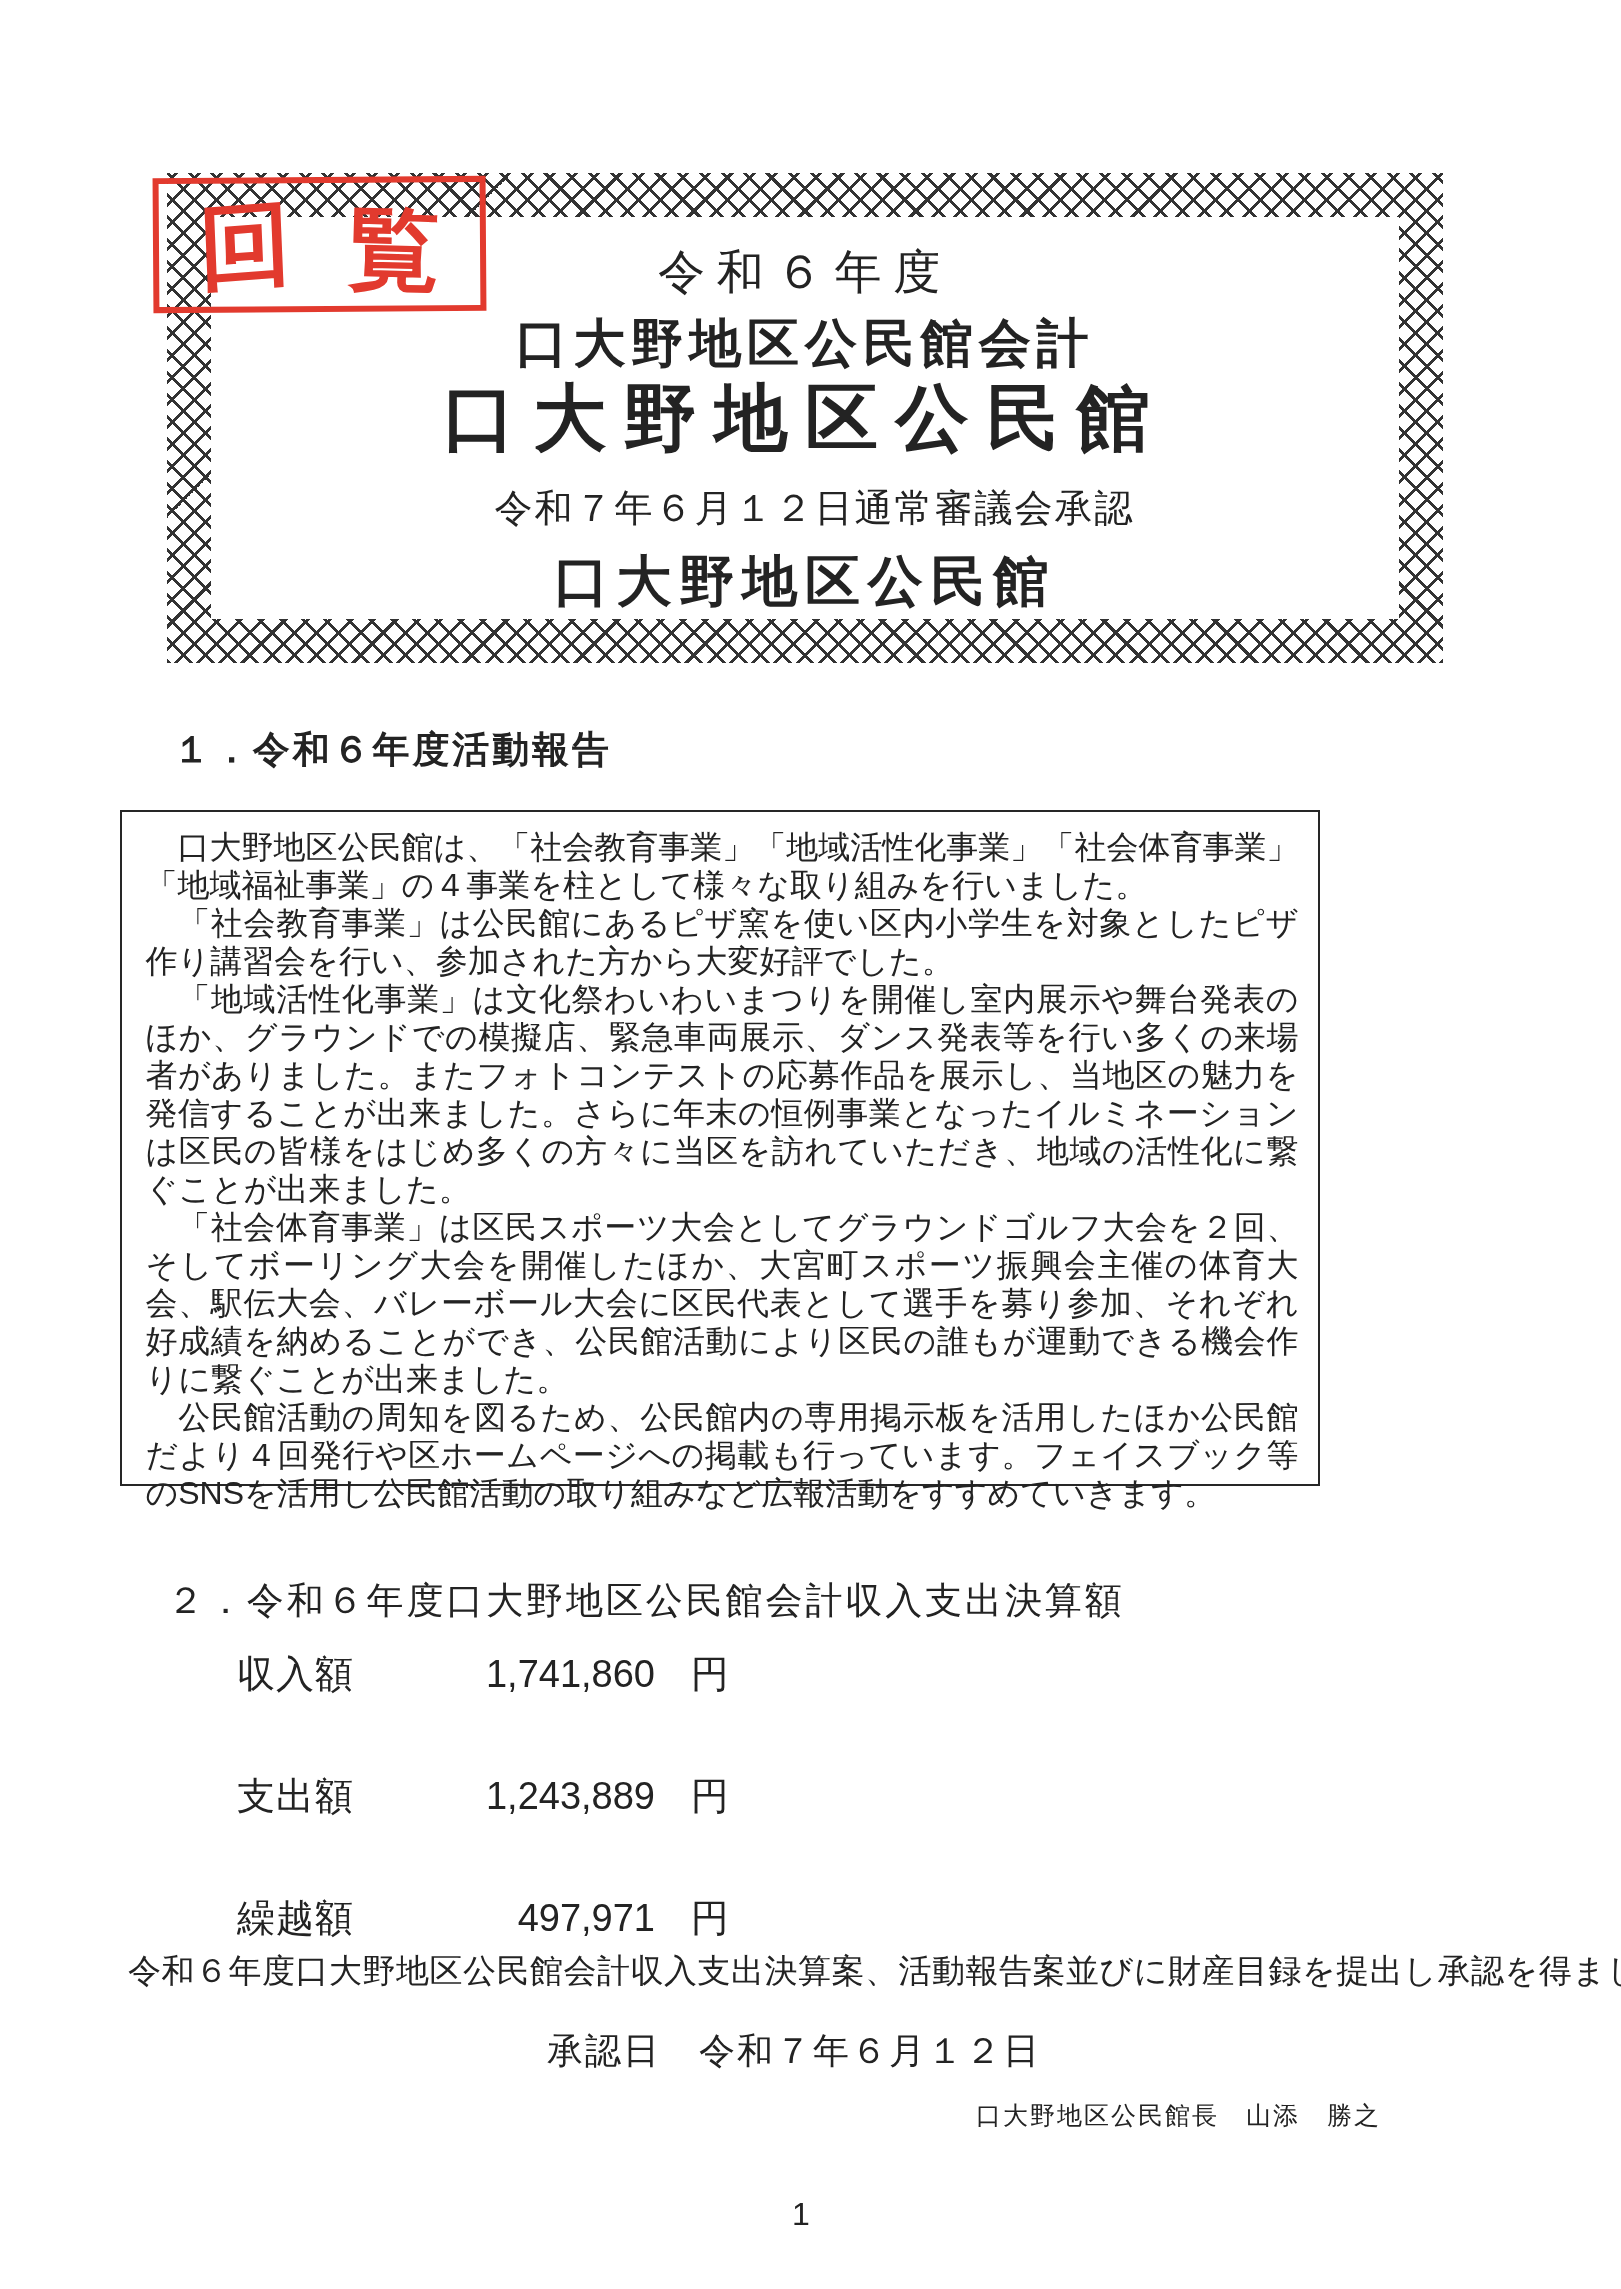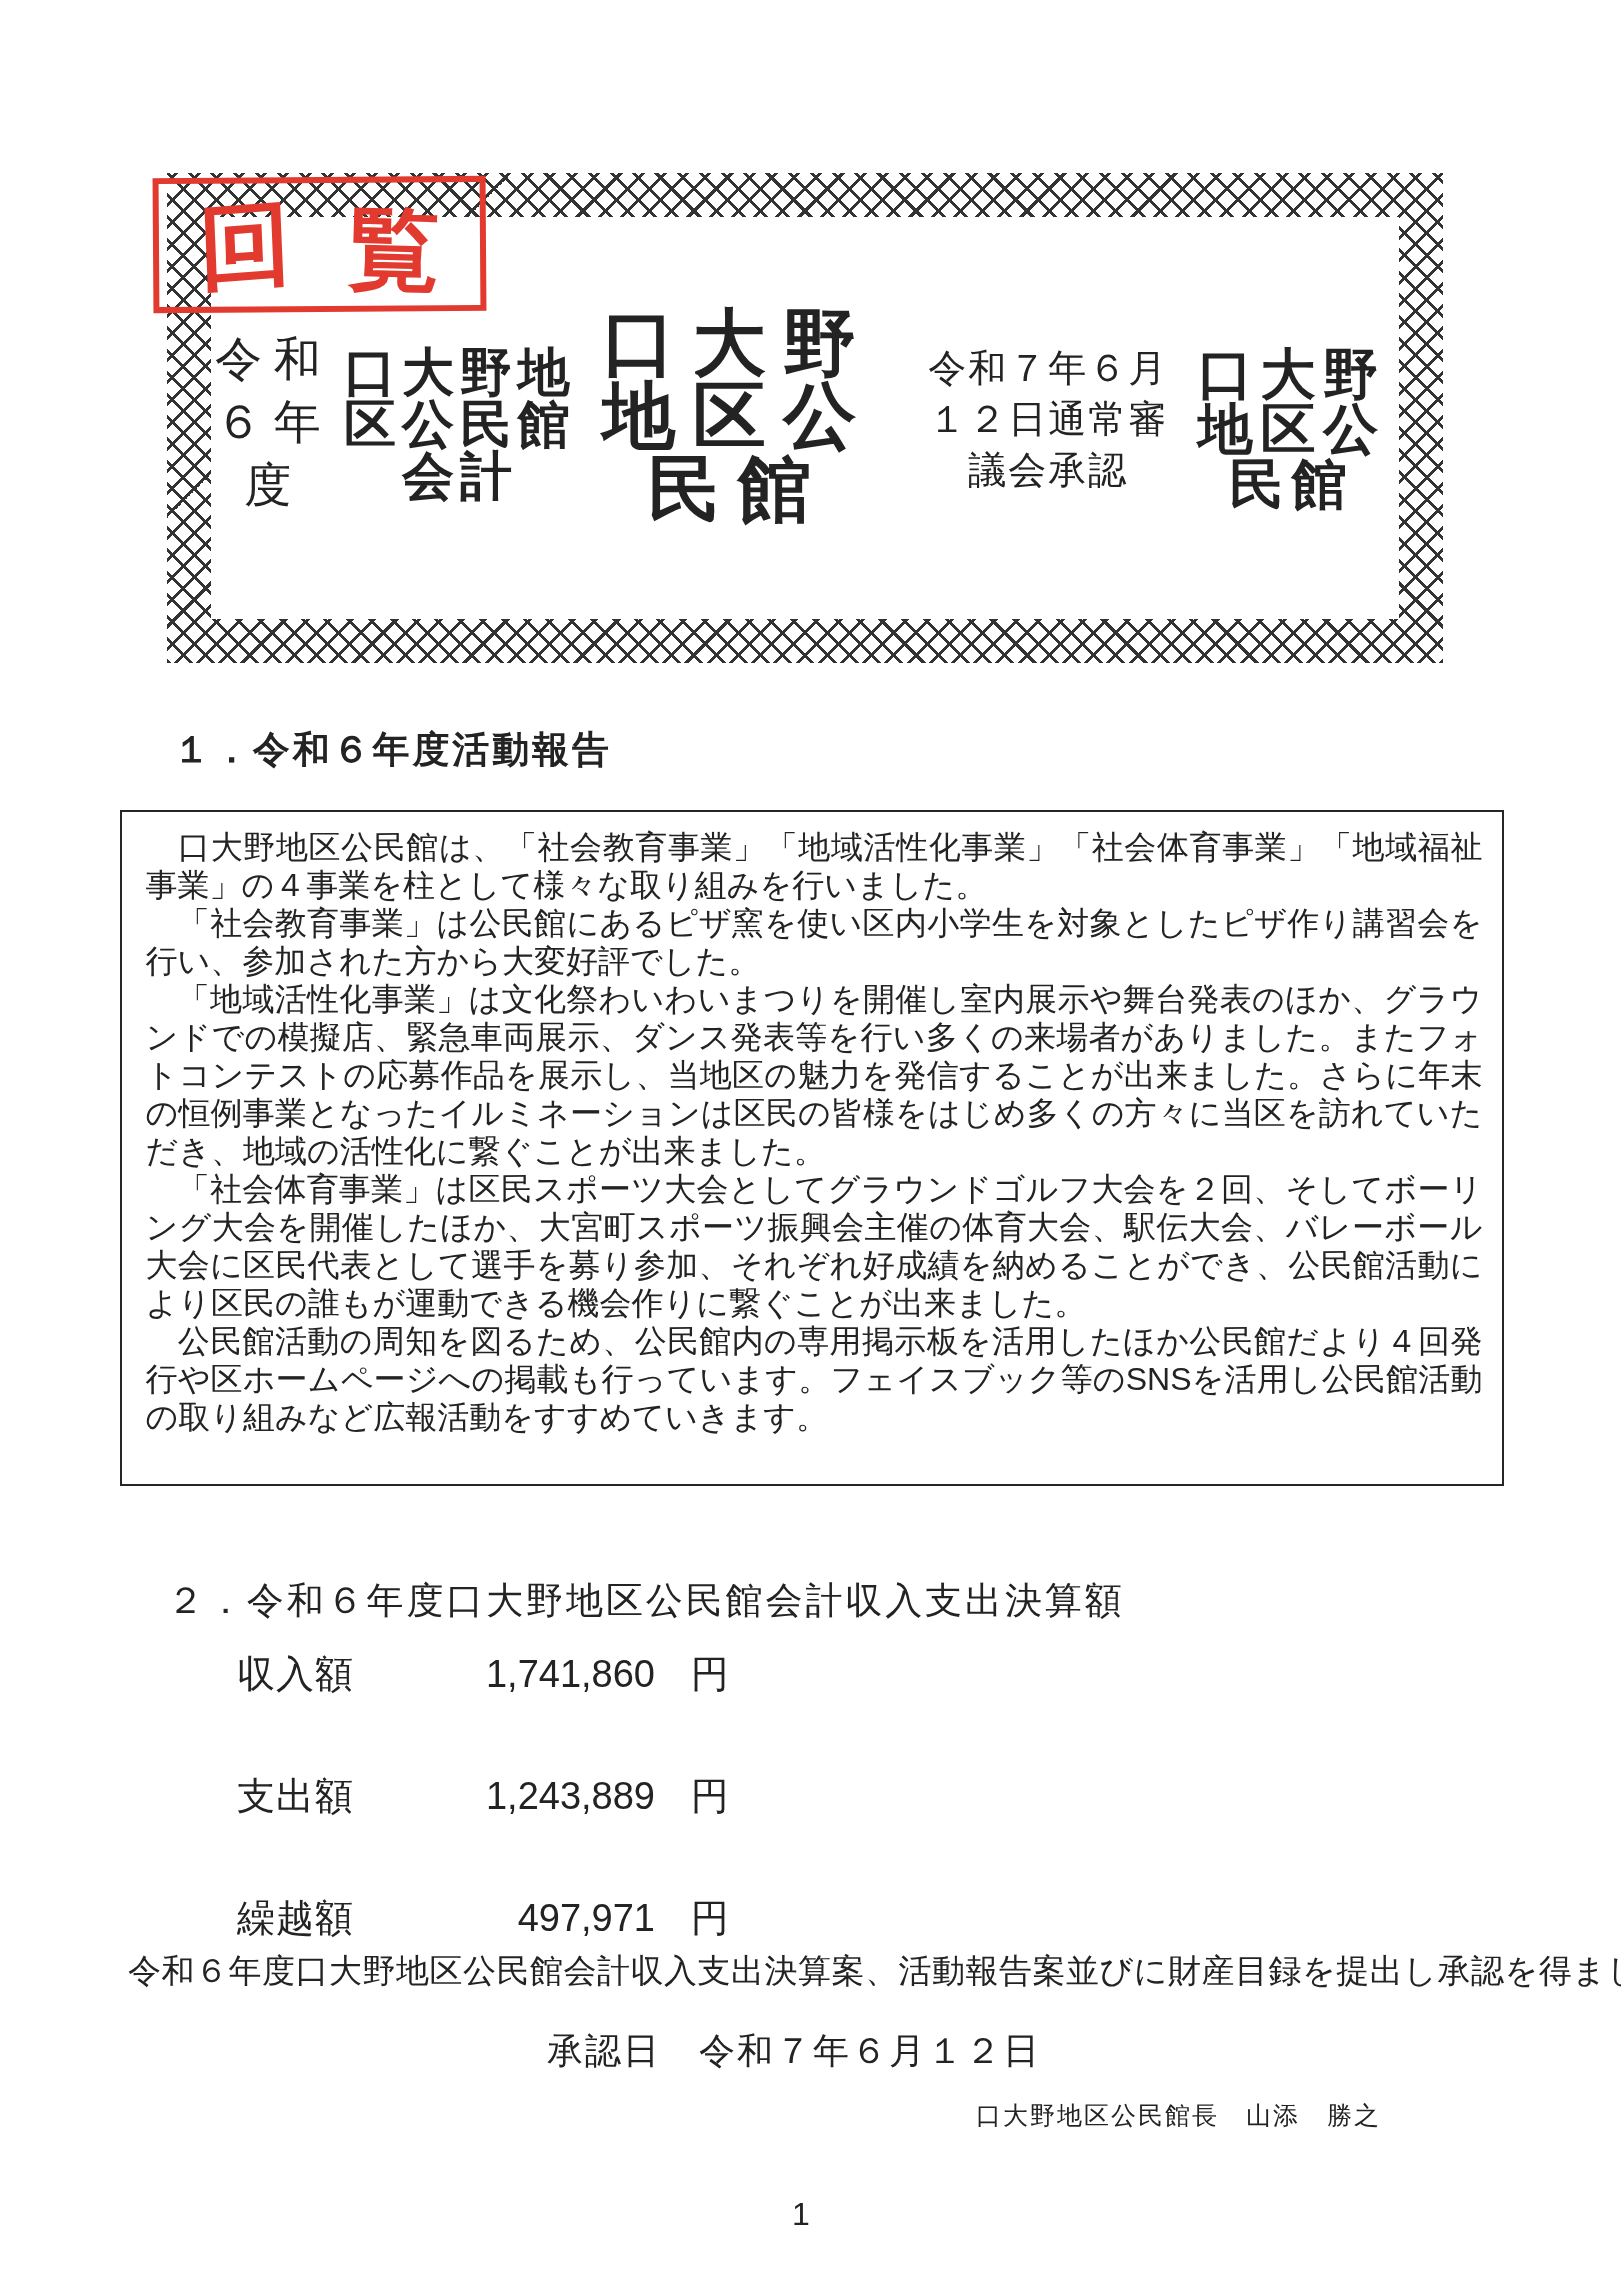--- a/index.html
+++ b/index.html
@@ -21,21 +21,21 @@
   .frame{
     position:absolute;left:167px;top:173px;width:1276px;height:490px;
     box-sizing:border-box;padding:44px;
     background-color:#fff;
     background-image:
       repeating-linear-gradient(45deg,  #333 0 2.9px, transparent 2.9px 15.7px),
       repeating-linear-gradient(-45deg, #333 0 2.9px, transparent 2.9px 15.7px);
   }
   .frame-inner{
     background:#fff;width:100%;height:100%;
-    display:flex;align-items:center;text-align:center;
+    display:flex;flex-direction:column;align-items:center;text-align:center;
     box-sizing:border-box;padding-top:23.5px;
   }
   .era{font-size:47px;letter-spacing:11.8px;margin-bottom:13.7px;}
   .t1{font-size:52px;font-weight:bold;letter-spacing:5.9px;line-height:1.0;margin-bottom:11.8px;}
   .t2{font-size:73px;font-weight:bold;letter-spacing:17.6px;line-height:1.0;margin-bottom:29px;}
   .note{font-size:38px;letter-spacing:2px;margin-bottom:19.6px;margin-left:19px;}
   .org{font-size:55px;font-weight:bold;letter-spacing:7.8px;line-height:1.0;}
 
   
   .stamp{
@@ -49,21 +49,21 @@
   .stamp-char.c1{transform:rotate(-4deg) skewX(-2deg);}
   .stamp-char.c2{transform:rotate(2deg) translateY(4.9px);}
 
   
   .sec-heading{position:absolute;font-size:37px;letter-spacing:2.9px;white-space:nowrap;}
   .sec1-heading{left:173px;top:725px;font-weight:bold;}
   .sec2-heading{left:167px;top:1576px;}
 
   
   .report-box{
-    position:absolute;left:120px;top:810px;width:1384px;height:676px;
+    position:absolute;left:120px;top:810px;width:1200px;height:676px;
     box-sizing:border-box;border:2.9px solid #262626;
     padding:15.7px 19.6px 0 23.5px;
     font-size:32px;line-height:38px;
     text-align:justify;
   }
   .report-box p{margin:0;}
 
   
   .amounts{position:absolute;left:237px;top:1649px;font-size:38px;}
   .amount-row{display:flex;align-items:baseline;margin-bottom:71px;white-space:nowrap;gap:22px;}

